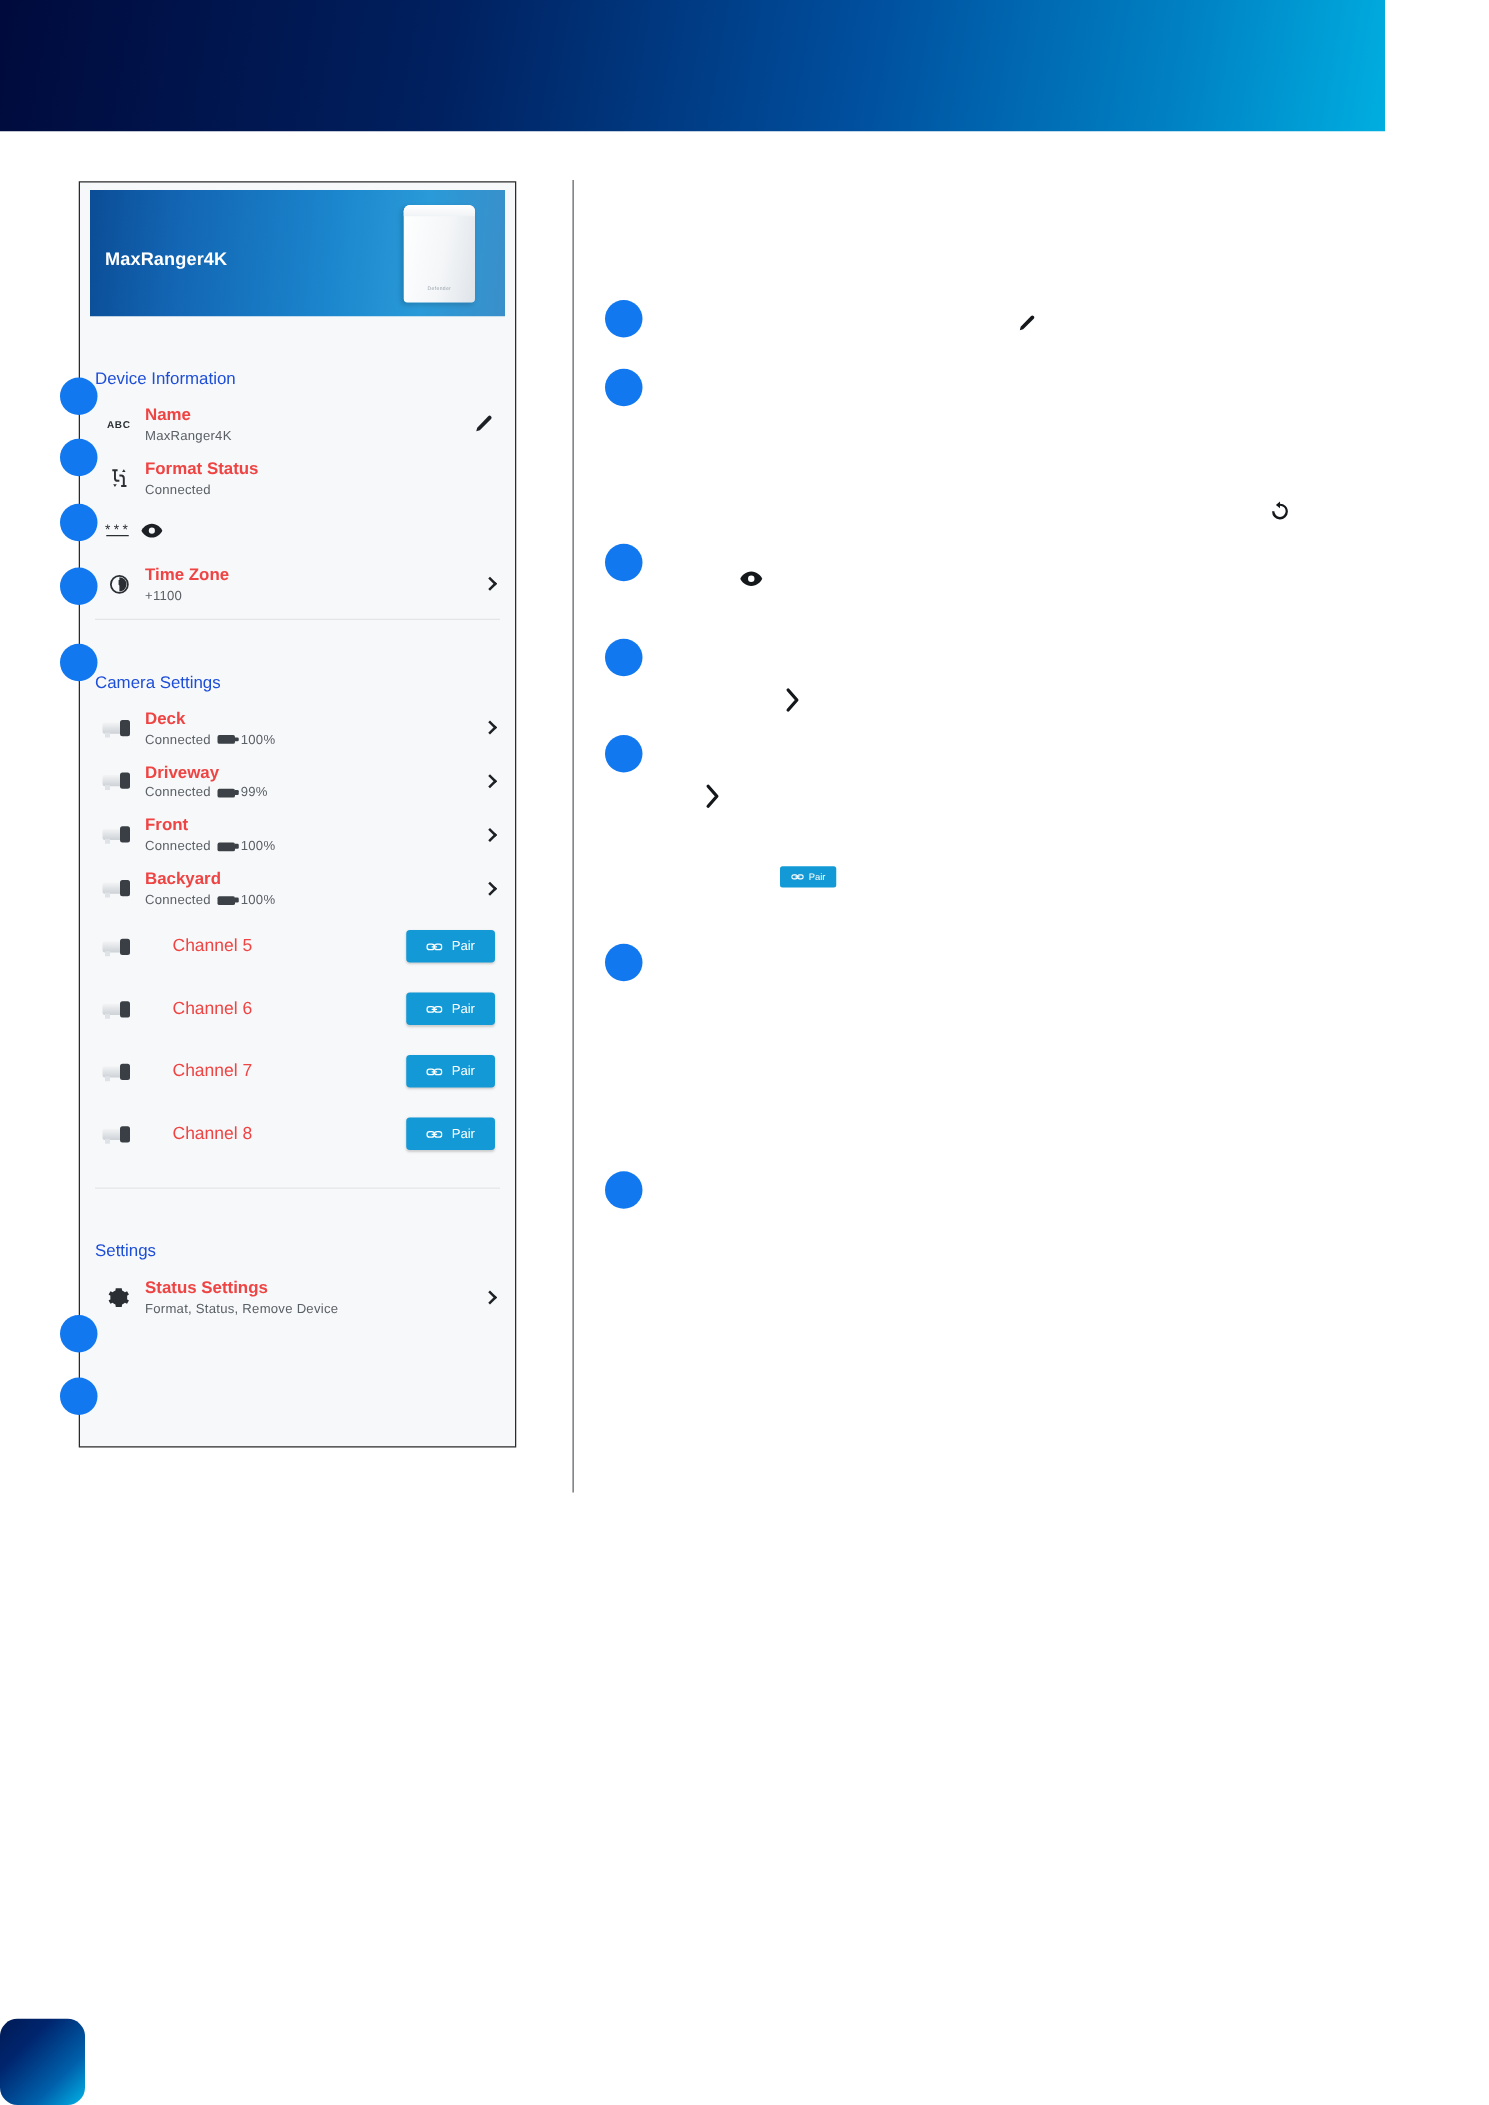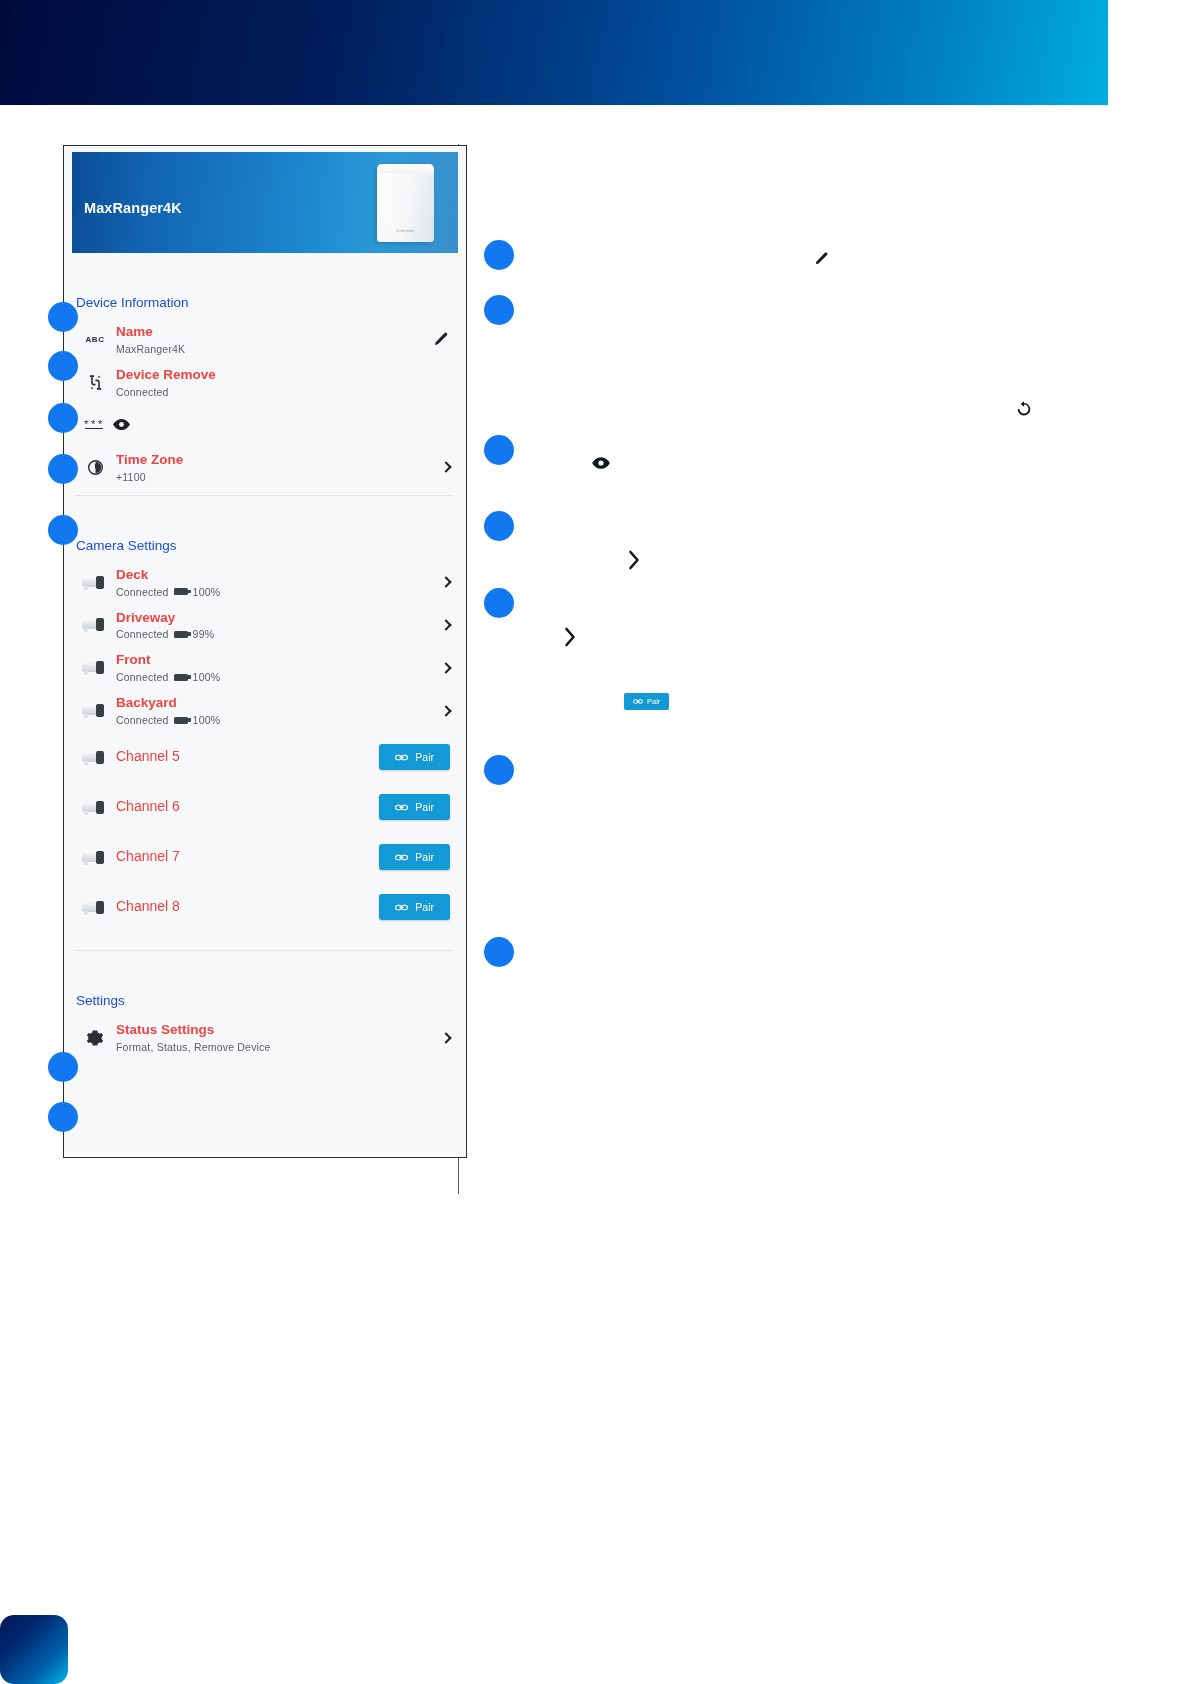--- a/index.html
+++ b/index.html
@@ -19,21 +19,21 @@
 
   
   .corner-chip {
     position: absolute; left: 0; top: 1615px; width: 68px; height: 69px;
     border-radius: 14px;
     background: linear-gradient(135deg, #001a54 0%, #00256e 30%, #0060ab 70%, #00b5e8 100%);
   }
 
   
   .app-card {
-    position: absolute; left: 63px; top: 145px; width: 404px; height: 1013px;
+    position: absolute; left: 63px; top: 145px; width: 350px; height: 1013px;
     background: #f7f8f9;
     border: 1.5px solid #2b2b2b;
     overflow: hidden;
   }
   .hero {
     position: relative; margin: 6px 8px 0 8px; height: 101px;
     background: linear-gradient(95deg, #0b4d96 0%, #1366b4 22%, #1b86cd 58%, #2a9ad8 80%, #3a8fc9 100%);
     overflow: hidden;
   }
   .hero-title {
@@ -67,21 +67,21 @@
   .row {
     position: relative; display:flex; align-items:center;
     padding: 6px 12px 6px 14px; min-height: 42px;
   }
   .row-ico {
     width: 34px; flex: 0 0 34px; display:flex; align-items:flex-end; justify-content:center;
     color:#2b2f34;
   }
   .row-body { flex:1 1 auto; padding-left: 4px; }
   .row-title { font-size: 13.5px; color:#ef4444; font-weight: bold; line-height: 1.25; }
-  .row-title.reg { font-weight: normal; font-size: 14px; }
+  .row-title.reg { font-weight: normal; font-size: 14px; margin-left: 22px; }
   .row-sub {
     font-size: 10.5px; color:#5b6066; margin-top: 2px; letter-spacing:.2px;
     display:flex; align-items:center; gap:5px;
   }
   .row-right { flex: 0 0 auto; display:flex; align-items:center; color:#1d2024; padding-right: 4px; }
 
   .chev { width:9px; height:14px; position:relative; }
   .chev:before{
     content:""; position:absolute; left:1px; top:3px; width:6px; height:6px;
     border-right: 2.2px solid #1d2024; border-top: 2.2px solid #1d2024;
@@ -191,21 +191,21 @@
       <div class="row-ico">
         <svg width="17" height="17" viewBox="0 0 24 24">
           <path d="M7 3v9a3 3 0 0 0 3 3h2" stroke="#2b2f34" stroke-width="2.2" fill="none"></path>
           <path d="M17 21v-9a3 3 0 0 0-3-3h-2" stroke="#2b2f34" stroke-width="2.2" fill="none"></path>
           <path d="M4 3h6M14 21h6" stroke="#2b2f34" stroke-width="2.2"></path>
           <path d="M9 19l-2 3-2-3z" fill="#2b2f34"></path>
           <path d="M15 5l2-3 2 3z" fill="#2b2f34"></path>
         </svg>
       </div>
       <div class="row-body">
-        <div class="row-title">Device Remove</div>
+        <div class="row-title">Format Status</div>
         <div class="row-sub">
             <span>Connected</span>
           </div>
       </div>
       <div class="row-right"></div>
     </div>
 
     <div class="row">
       <div class="row-ico">
         <span class="stars-ico">

